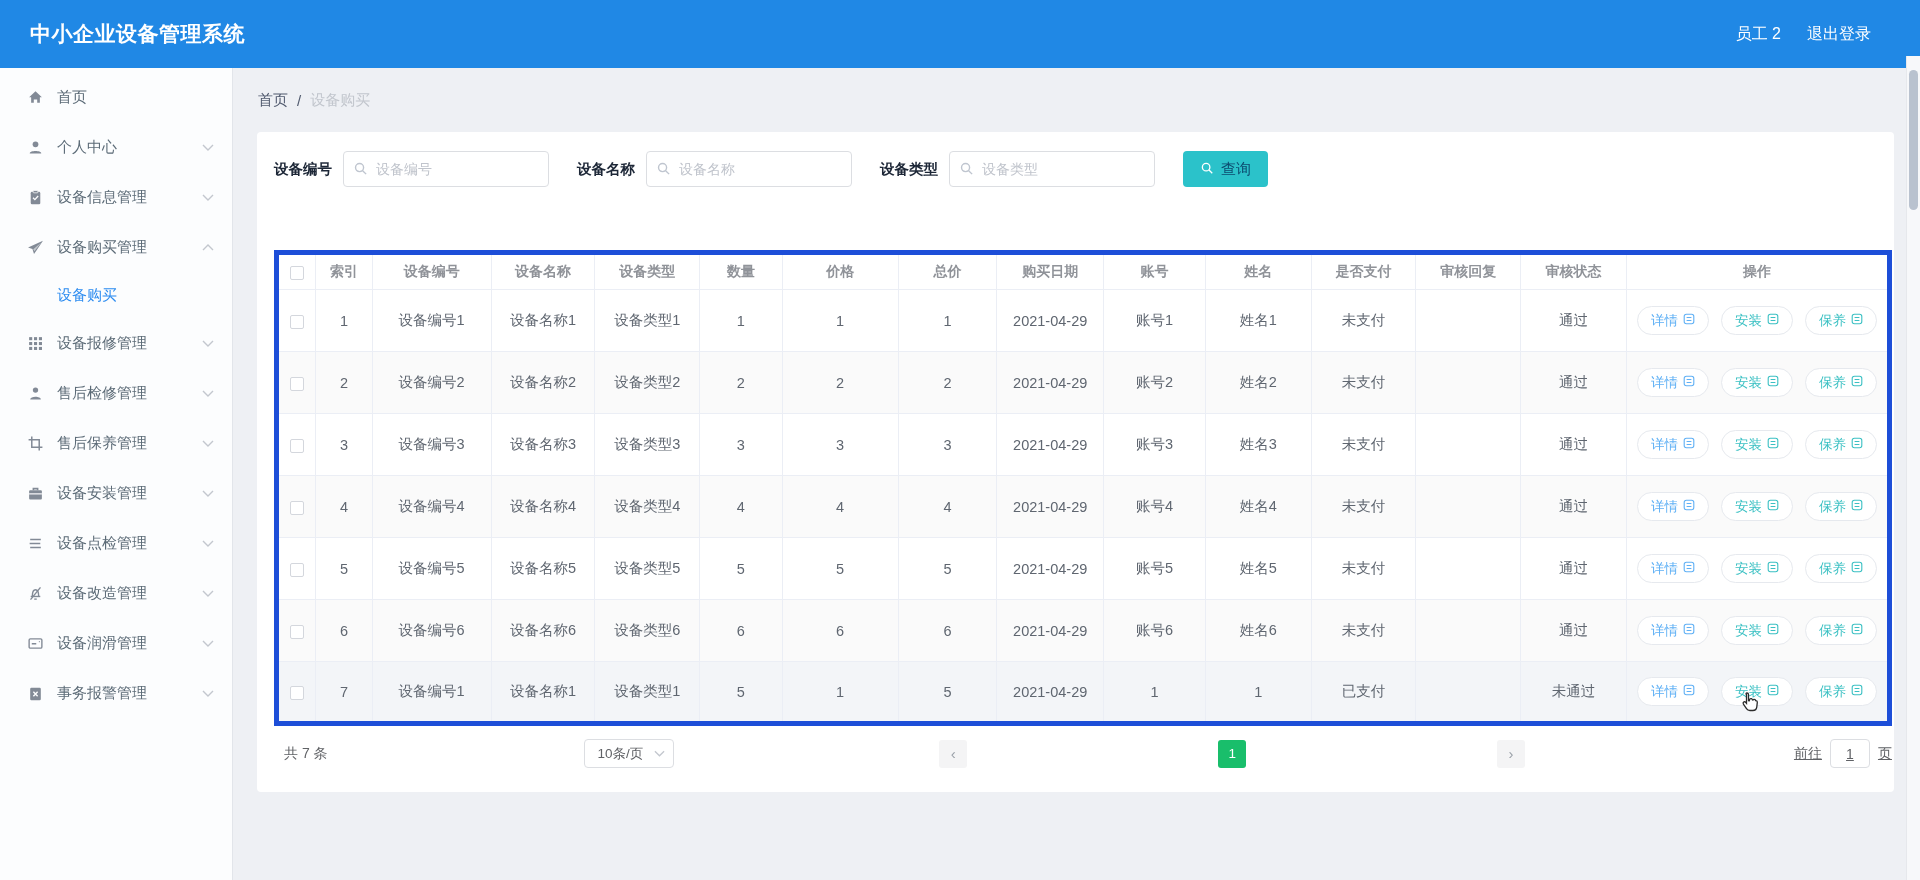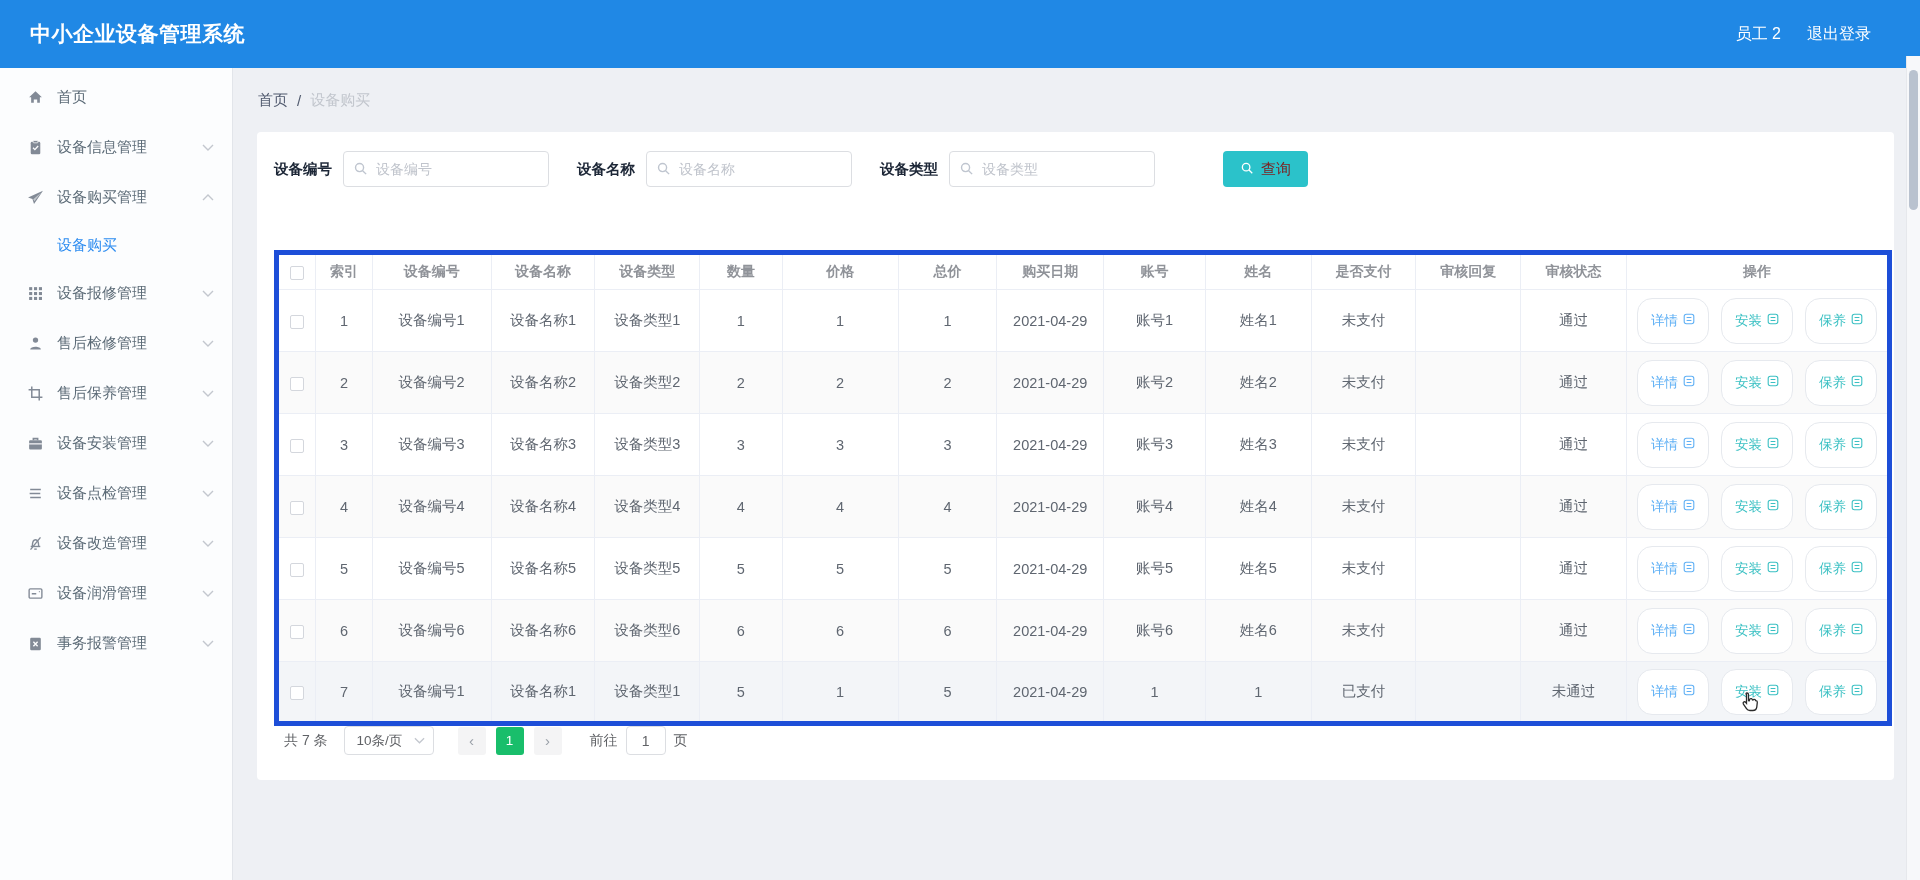--- a/index.html
+++ b/index.html
@@ -38,43 +38,43 @@
   .card{background:#fff;margin:0 26px 0 24px;border-radius:4px;padding:19px 2px 24px 17px;min-height:648px;}
 
   
   .filters{display:flex;align-items:center;}
   .f-group{display:flex;align-items:center;margin-right:28px;}
   .f-label{font-size:14.5px;font-weight:bold;color:#1d2737;margin-right:11px;white-space:nowrap;}
   .input-wrap{position:relative;width:206px;height:36px;}
   .input-wrap svg{position:absolute;left:10px;top:10px;width:15px;height:15px;stroke:#bfc5cf;}
   .input-wrap input{width:100%;height:100%;border:1px solid #dcdee2;border-radius:4px;padding:0 10px 0 32px;font-size:14px;color:#515a6e;outline:none;background:#fff;}
   .input-wrap input::placeholder{color:#c0c4cc;}
-  .search-btn{height:36px;padding:0 17px;background:var(--teal);border:none;border-radius:4px;color:#7f1d1d;font-size:15px;display:inline-flex;align-items:center;gap:7px;cursor:pointer;margin-left:40px;}
+  .search-btn{height:36px;padding:0 17px;background:var(--teal);border:none;border-radius:4px;color:#0c4a6e;font-size:15px;display:inline-flex;align-items:center;gap:7px;cursor:pointer;}
   .search-btn svg{width:14px;height:14px;stroke:#fff;}
 
   
   .tbl{width:100%;border-collapse:collapse;table-layout:fixed;margin-top:63px;border:5px solid #1d4ed8;}
   .tbl th{height:37px;font-size:14px;font-weight:bold;color:#909399;border:1px solid #ebeef5;background:#fff;text-align:center;}
   .tbl td{height:62px;font-size:14.5px;color:#5f6670;border:1px solid #ebeef5;text-align:center;background:#fff;}
   .tbl tr.even td{background:#fafafa;}
   .tbl tr.hovered td{background:#f3f5f8;}
   .cb{display:inline-block;width:14px;height:14px;border:1px solid #d4d7dd;border-radius:2px;background:#fff;vertical-align:middle;cursor:pointer;}
-  .action-btn{display:inline-flex;align-items:center;gap:5px;height:46px;padding:0 13px;background:#fff;border:1px solid #e6e9ee;border-radius:15px;font-size:13.5px;cursor:pointer;margin:0 6px;}
+  .action-btn{display:inline-flex;align-items:center;gap:5px;height:29px;padding:0 13px;background:#fff;border:1px solid #e6e9ee;border-radius:15px;font-size:13.5px;cursor:pointer;margin:0 6px;}
   .action-btn svg{width:12px;height:12px;}
   .action-btn.blue{color:var(--act-blue);}
   .action-btn.teal{color:var(--act-teal);}
 
   
-  .pager{display:flex;align-items:center;padding-left:10px;font-size:14px;color:#606266;}
+  .pager{display:flex;align-items:center;margin-top:13px;padding-left:10px;font-size:14px;color:#606266;justify-content:space-between;}
   .pg-total{margin-right:16px;}
   .pg-size{width:90px;height:29px;border:1px solid #dcdee2;border-radius:4px;display:inline-flex;align-items:center;justify-content:space-between;padding:0 8px 0 12px;color:#606266;font-size:13.5px;cursor:pointer;margin-right:24px;}
   .pg-size svg{width:11px;height:7px;stroke:#c3c7ce;}
   .pg-btn{width:28px;height:28px;border-radius:3px;background:#f4f4f5;color:#9aa0a8;display:inline-flex;align-items:center;justify-content:center;font-size:15px;cursor:pointer;margin-right:10px;}
   .pg-btn.page{background:var(--green);color:#fff;font-size:13.5px;}
-  .pg-goto{display:flex;align-items:center;margin-left:18px;gap:8px;}
+  .pg-goto{display:flex;align-items:center;margin-left:18px;gap:8px;text-decoration:underline;}
   .pg-goto input{width:40px;height:29px;border:1px solid #dcdee2;border-radius:4px;text-align:center;font-size:14px;color:#606266;outline:none;}
 
   
   .scrollbar{position:absolute;top:56px;right:0;width:14px;height:824px;background:#f7f8fa;border-left:1px solid #e6e8ec;}
   .scroll-thumb{position:absolute;top:14px;left:2px;width:9px;height:140px;background:#b9c2cf;border-radius:5px;}
 
   .cursor{position:absolute;left:1738px;top:690px;z-index:50;pointer-events:none;}
 </style>
 </head>
 <body>
@@ -90,20 +90,34 @@
 <div class="layout">
 
   <div class="sidebar" id="sidebar">
       <div class="menu-item">
         <span class="mi-icon">
           <svg viewBox="0 0 16 16">
             <path d="M8 2.2 14 7.8h-1.9V13H9.6V9.9H6.4V13H3.9V7.8H2Z" fill="#828a96"></path>
           </svg>
         </span>
         <span class="mi-label">首页</span>
+      </div>
+      <div class="menu-item">
+        <span class="mi-icon">
+          <svg viewBox="0 0 16 16">
+            <circle cx="8" cy="5" r="2.7" fill="#828a96"></circle>
+            <path d="M2.6 13.6c0-3 10.8-3 10.8 0Z" fill="#828a96"></path>
+          </svg>
+        </span>
+        <span class="mi-label">个人中心</span>
+        <span class="chev ">
+          <svg viewBox="0 0 12 7" width="12" height="7" fill="none" stroke="#c3c7ce" stroke-width="1.4">
+            <path d="M1 1l5 5 5-5"></path>
+          </svg>
+        </span>
       </div>
       <div class="menu-item">
         <span class="mi-icon">
           <svg viewBox="0 0 16 16">
             <rect x="3.5" y="2.7" width="9" height="11.6" rx="1.2" fill="#828a96"></rect>
             <rect x="5.8" y="1.4" width="4.4" height="2.2" rx=".6" fill="#828a96" stroke="#fcfdfe" stroke-width=".7"></rect>
             <path d="M5.7 8.3l1.7 1.7 3.1-3.4" stroke="#fcfdfe" stroke-width="1.3" fill="none"></path>
           </svg>
         </span>
         <span class="mi-label">设备信息管理</span>

